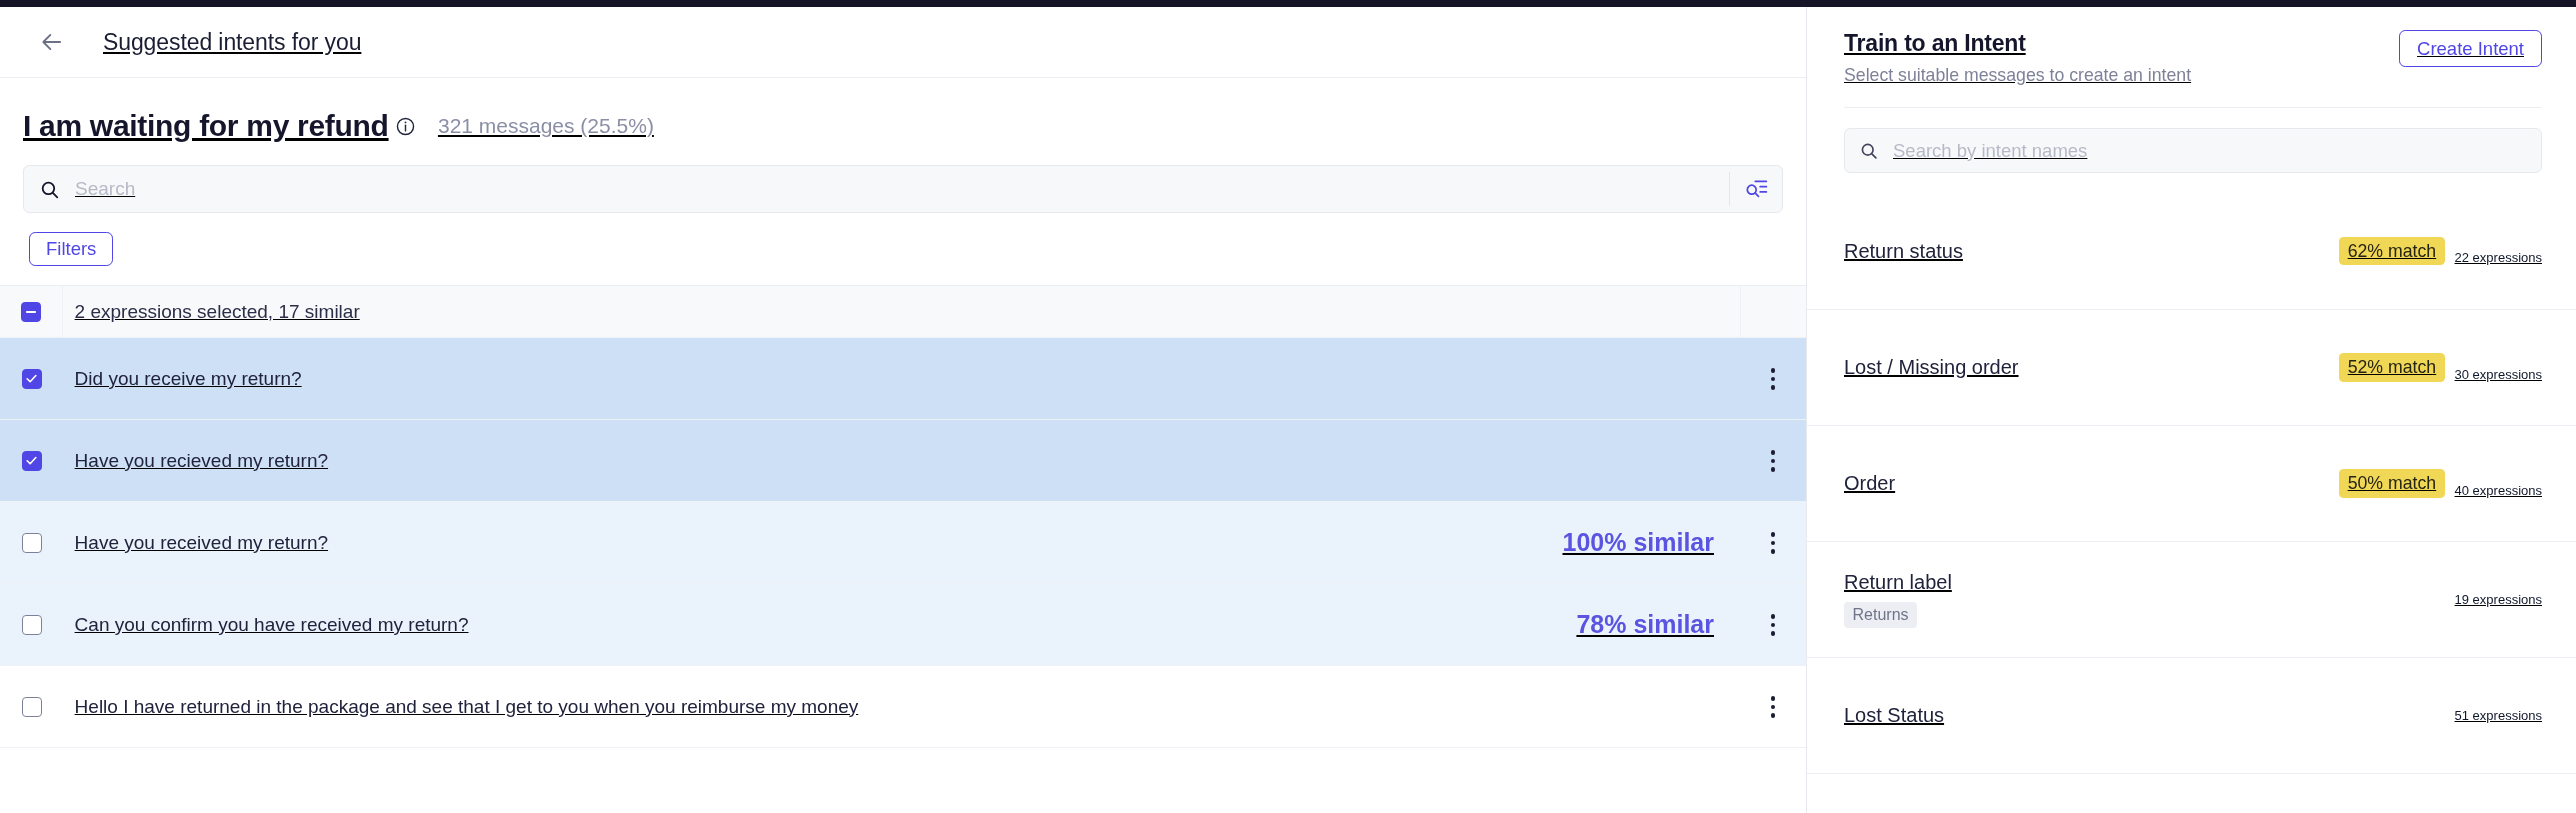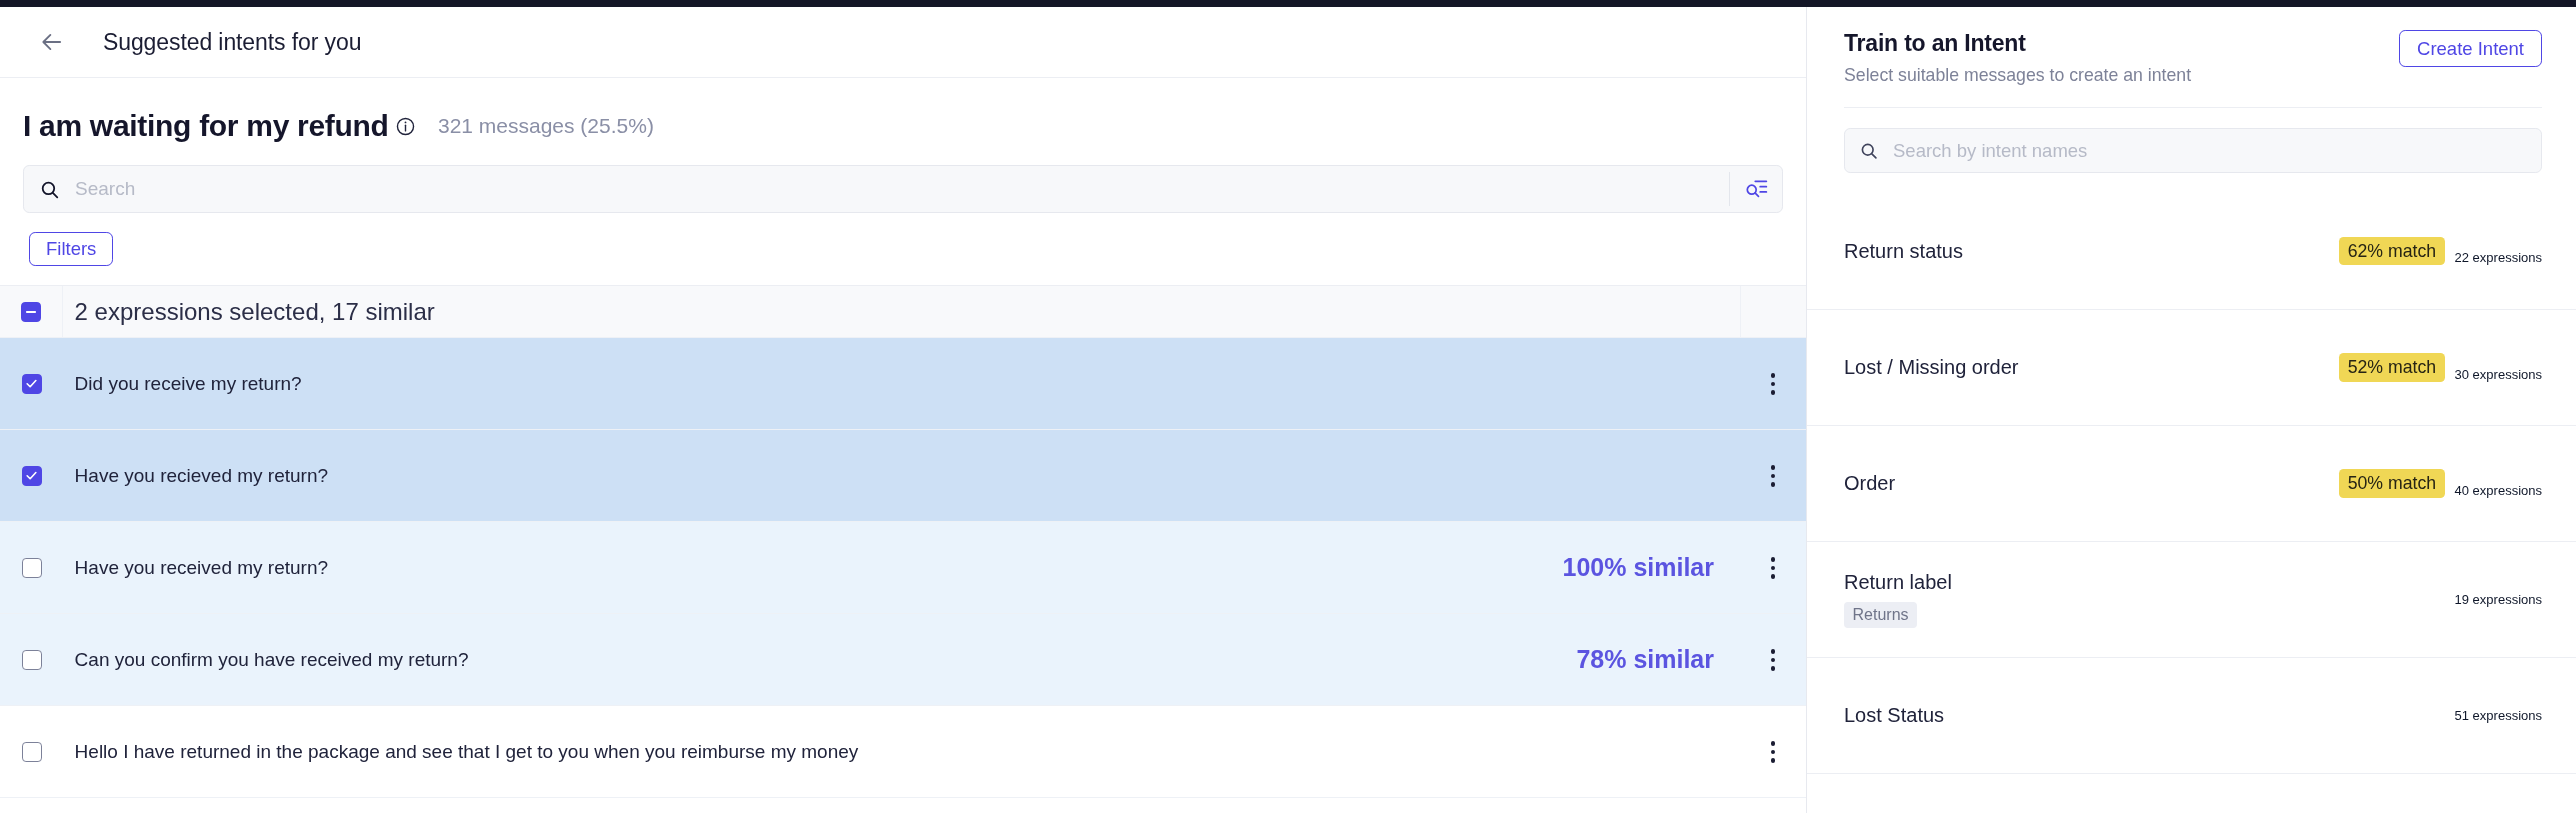--- a/index.html
+++ b/index.html
@@ -12,20 +12,21 @@
     -webkit-font-smoothing: antialiased;
   }
 
   #app {
     position: relative;
     width: 2576px;
     height: 813px;
     background: #ffffff;
     display: flex;
     flex-direction: column;
+    text-decoration: underline;
   }
 
   
   .chrome-strip {
     height: 7px;
     width: 100%;
     background: #141627;
     flex: 0 0 auto;
   }
 
@@ -165,21 +166,21 @@
   .tr {
     display: flex;
     align-items: stretch;
     border-bottom: 0.8px solid #eef1f6;
     flex: 0 0 auto;
   }
   .tr.header-row {
     height: 52px;
     background: #f8f9fb;
   }
-  .tr.data-row { height: 92px; }
+  .tr.data-row { height: 82px; }
   .tr.sel { background: #cde0f5; }
   .tr.sim { background: #eaf3fc; }
   .tr.plain { background: #ffffff; }
 
   .cell-check {
     width: 63px;
     flex: 0 0 63px;
     display: flex;
     align-items: center;
     justify-content: center;
@@ -190,21 +191,21 @@
   .cell-text {
     flex: 1 1 auto;
     display: flex;
     align-items: center;
     padding-left: 11.6px;
     font-size: 19px;
     color: #20233b;
     min-width: 0;
   }
   .tr.header-row .cell-text {
-    font-size: 24px;
+    font-size: 19px;
     color: #2b2e47;
   }
 
   .cell-sim {
     flex: 0 0 auto;
     display: flex;
     align-items: center;
     justify-content: flex-end;
     padding-right: 26px;
     font-size: 25px;

